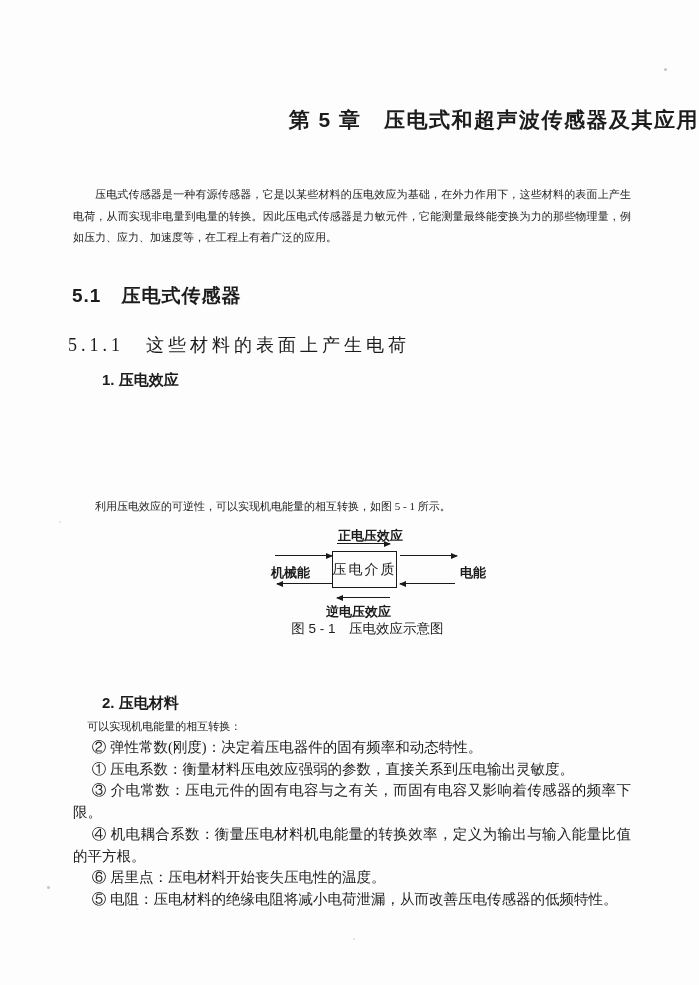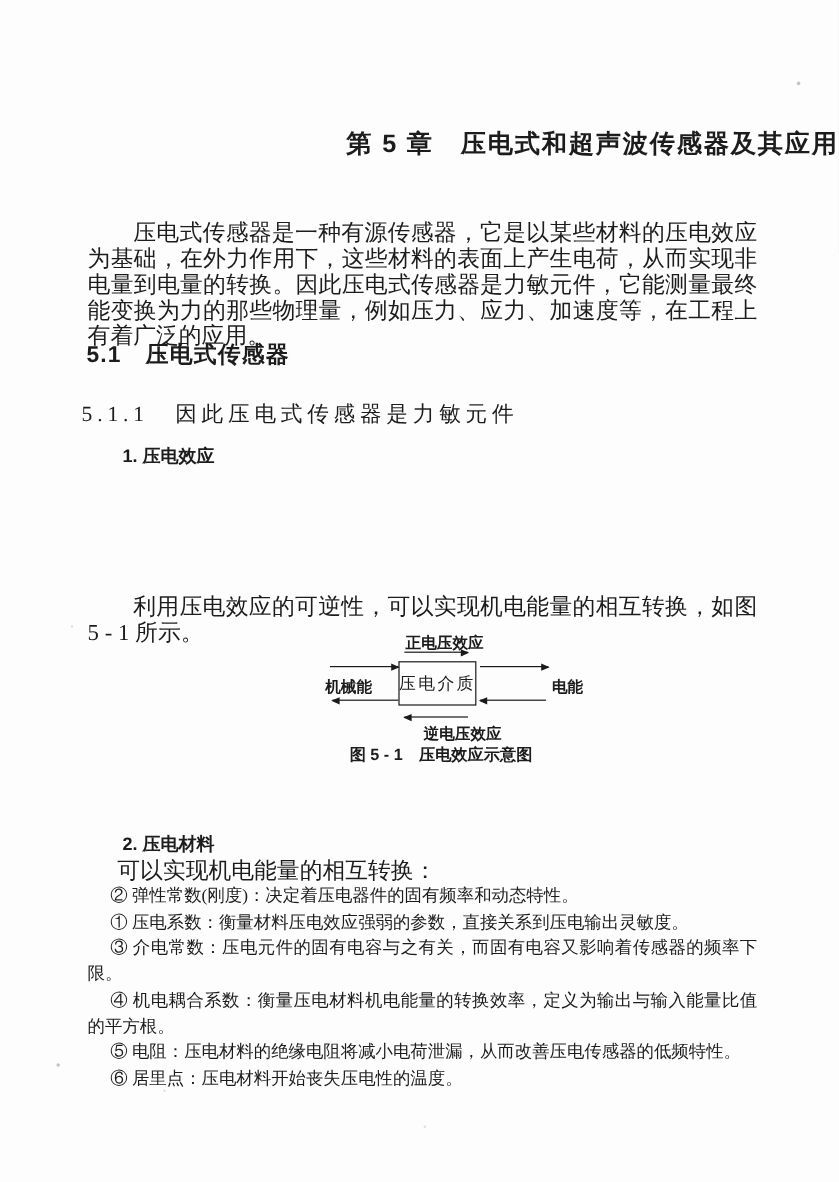--- a/index.html
+++ b/index.html
@@ -10,21 +10,21 @@
   }
   
   .title{
     position:absolute;top:106px;left:0;width:699px;margin:0;
     text-align:right;font-family:"Liberation Sans",sans-serif;
     font-weight:bold;font-size:21px;letter-spacing:1.5px;white-space:nowrap;
   }
   
   .body{
     position:absolute;left:73px;width:558px;margin:0;
-    font-size:19px;text-align:justify;
+    font-size:11px;text-align:justify;
   }
   .indent{text-indent:2em;}
   .pos-intro{top:184px;line-height:21.5px;}
   .pos-para1{top:391px;line-height:21px;}
   .pos-para2{top:496px;line-height:21px;}
   .pos-para3{top:650px;line-height:21.5px;}
   .pos-para4{top:716px;line-height:21px;text-indent:1.3em;}
   
   .h51{
     position:absolute;left:72px;top:283px;margin:0;
@@ -46,21 +46,21 @@
   
   .list{position:absolute;left:73px;top:737px;width:558px;}
   .list p{margin:0;font-size:14.5px;line-height:21.7px;text-align:justify;text-indent:1.3em;}
   
   .figure{position:absolute;left:230px;top:528px;width:262px;height:94px;}
   .fig-label{
     position:absolute;font-family:"Liberation Sans",sans-serif;font-weight:bold;
     font-size:13px;line-height:15px;text-align:right;white-space:nowrap;
   }
   .fl-top{left:93px;top:0;width:80px;}
-  .fl-bottom{left:108px;top:76px;width:80px;}
+  .fl-bottom{left:81px;top:76px;width:80px;}
   .fl-left{left:14px;top:37px;width:66px;}
   .fl-right{left:204px;top:37px;width:52px;}
   .fig-box{
     position:absolute;left:102px;top:23px;width:63px;height:35px;
     border:1.5px solid #1a1a1a;display:flex;align-items:center;justify-content:center;
     font-size:14px;letter-spacing:2px;white-space:nowrap;
   }
   .arrow{position:absolute;height:1.4px;background:#1a1a1a;}
   .head-r::after{
     content:"";position:absolute;right:-1px;top:50%;transform:translateY(-50%);
@@ -74,38 +74,38 @@
   }
   .ar-top{left:107px;top:15px;width:53px;}
   .ar-lt{left:45px;top:27px;width:57px;}
   .ar-lb{left:47px;top:55px;width:55px;}
   .ar-rt{left:170px;top:27px;width:57px;}
   .ar-rb{left:170px;top:55px;width:55px;}
   .ar-bottom{left:107px;top:69px;width:53px;}
   .caption{
     position:absolute;left:36px;top:620px;width:663px;margin:0;
     text-align:center;font-family:"Liberation Sans",sans-serif;
-    font-weight:bold;font-size:13.5px;white-space:nowrap;
+    font-weight:normal;font-size:13.5px;white-space:nowrap;
   }
   
   .speck{position:absolute;width:3px;height:3px;border-radius:50%;background:#c4c4c4;}
   .speck.faint{background:#dedede;width:2px;height:2px;}
 </style>
 </head>
 <body>
 
 <div class="page">
 
   <h1 class="title">第 5 章　压电式和超声波传感器及其应用</h1>
 
   <p class="body indent pos-intro">压电式传感器是一种有源传感器，它是以某些材料的压电效应为基础，在外力作用下，这些材料的表面上产生电荷，从而实现非电量到电量的转换。因此压电式传感器是力敏元件，它能测量最终能变换为力的那些物理量，例如压力、应力、加速度等，在工程上有着广泛的应用。</p>
 
   <h2 class="h51">5.1　压电式传感器</h2>
 
-  <h3 class="h511">5.1.1　因此压电式传感器是力敏元件</h3>
+  <h3 class="h511">5.1.1　这些材料的表面上产生电荷</h3>
 
   <h4 class="subhead pos-sub1">1. 压电效应</h4>
 
 
   <p class="body indent pos-para2">利用压电效应的可逆性，可以实现机电能量的相互转换，如图 5 - 1 所示。</p>
 
   <div class="figure">
     <span class="fig-label fl-top">正电压效应</span>
     <span class="arrow head-r ar-top"></span>
 
@@ -128,22 +128,22 @@
 
   <h4 class="subhead pos-sub2">2. 压电材料</h4>
 
   <p class="body pos-para4">可以实现机电能量的相互转换：</p>
 
   <div class="list">
     <p>② 弹性常数(刚度)：决定着压电器件的固有频率和动态特性。</p>
     <p>① 压电系数：衡量材料压电效应强弱的参数，直接关系到压电输出灵敏度。</p>
     <p>③ 介电常数：压电元件的固有电容与之有关，而固有电容又影响着传感器的频率下限。</p>
     <p>④ 机电耦合系数：衡量压电材料机电能量的转换效率，定义为输出与输入能量比值的平方根。</p>
+    <p>⑥ 居里点：压电材料开始丧失压电性的温度。</p>
     <p>⑤ 电阻：压电材料的绝缘电阻将减小电荷泄漏，从而改善压电传感器的低频特性。</p>
-    <p>⑥ 居里点：压电材料开始丧失压电性的温度。</p>
   </div>
 
   <span class="speck" style="left:664px;top:68px;"></span>
   <span class="speck faint" style="left:59px;top:521px;"></span>
   <span class="speck" style="left:47px;top:886px;"></span>
   <span class="speck faint" style="left:136px;top:908px;"></span>
   <span class="speck faint" style="left:353px;top:938px;"></span>
 </div>
 
 </body></html>

